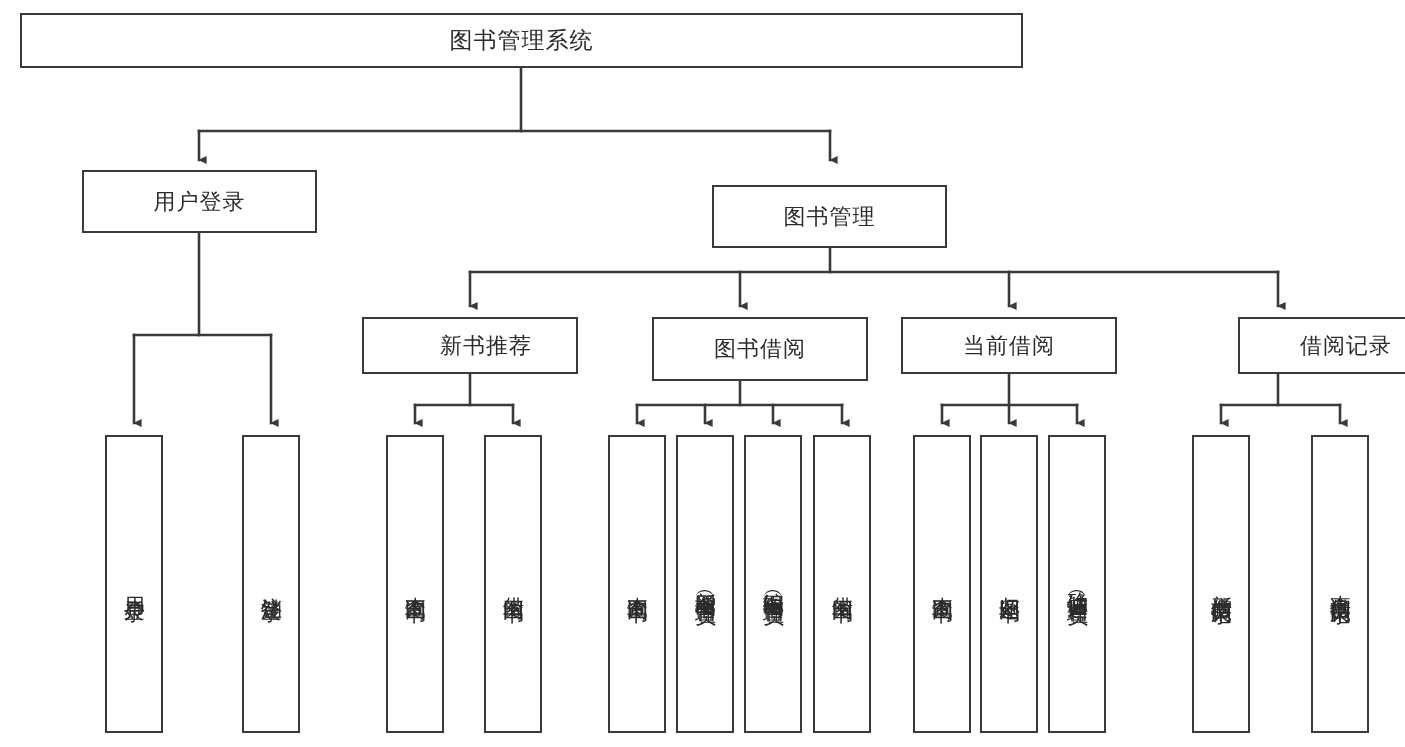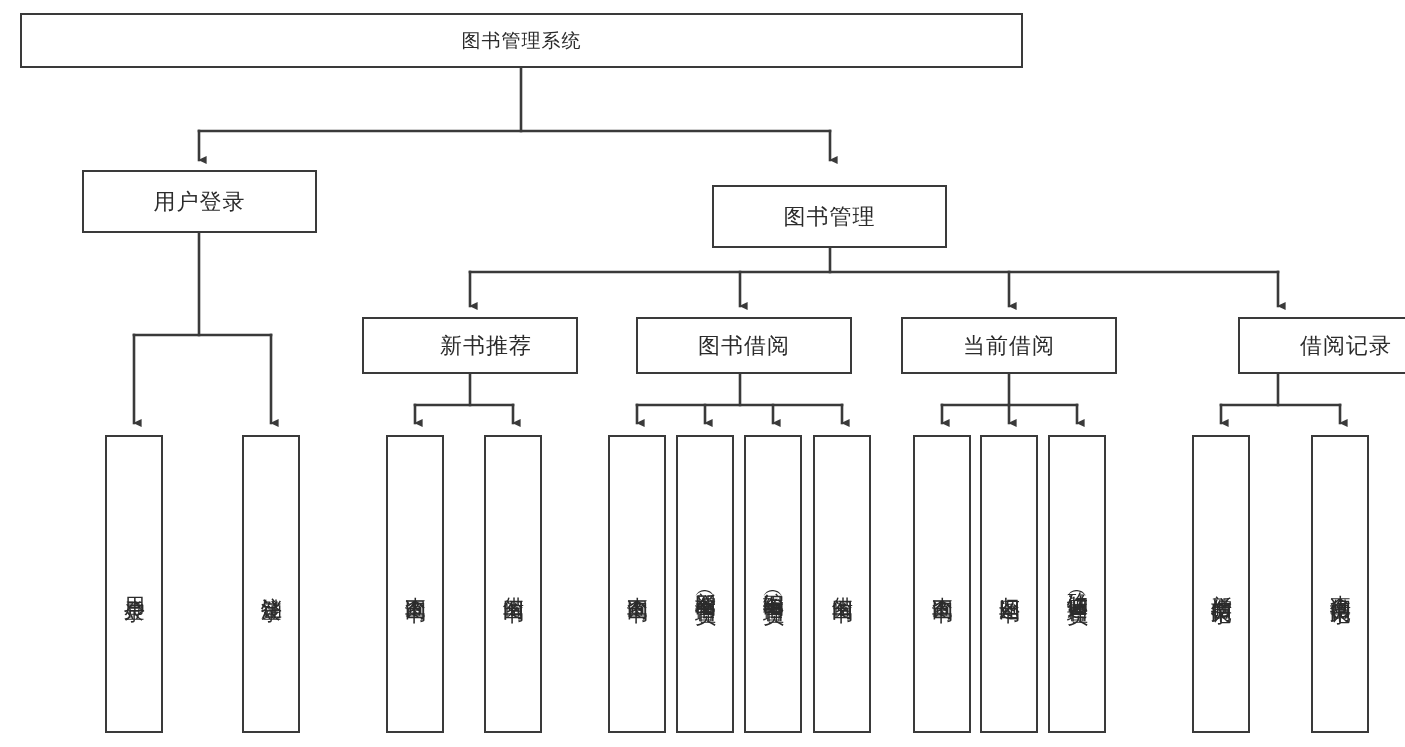--- a/index.html
+++ b/index.html
@@ -35,21 +35,21 @@
     justify-content: center;
     color: #2b2b2b;
     z-index: 2;
   }
   .node-h {
     font-size: 22px;
     letter-spacing: 1px;
     white-space: nowrap;
   }
   .node-root {
-    font-size: 19px;
+    font-size: 23px;
   }
   .node-v {
     writing-mode: vertical-rl;
     text-orientation: upright;
     font-size: 21px;
     line-height: 1.18;
     letter-spacing: 2px;
     align-items: center;
     justify-content: center;
     padding: 6px 0;
@@ -133,21 +133,21 @@
   <div class="node node-h" style="left:82px; top:170px; width:235px; height:63px;">
     <span>用户登录</span>
   </div>
   <div class="node node-h" style="left:712px; top:170px; width:235px; height:63px;margin-top:15px;">
     <span>图书管理</span>
   </div>
 
   <div class="node node-h" style="left:362px; top:317px; width:216px; height:57px;padding-left:32px;">
     <span>新书推荐</span>
   </div>
-  <div class="node node-h" style="left:636px; top:317px; width:216px; height:57px;">
+  <div class="node node-h" style="left:652px; top:317px; width:216px; height:64px;">
     <span>图书借阅</span>
   </div>
   <div class="node node-h" style="left:901px; top:317px; width:216px; height:57px;">
     <span>当前借阅</span>
   </div>
   <div class="node node-h" style="left:1238px; top:317px; width:216px; height:57px;">
     <span>借阅记录</span>
   </div>
 
   <div class="node node-v" style="left:105px; top:435px; width:58px; height:298px;">

